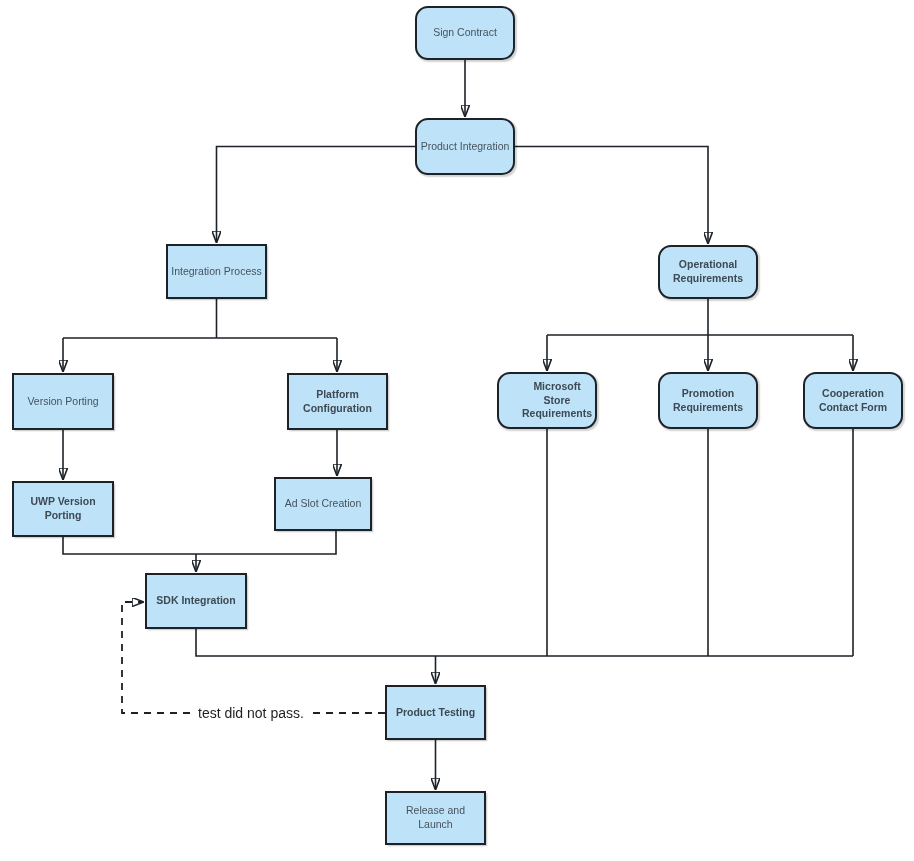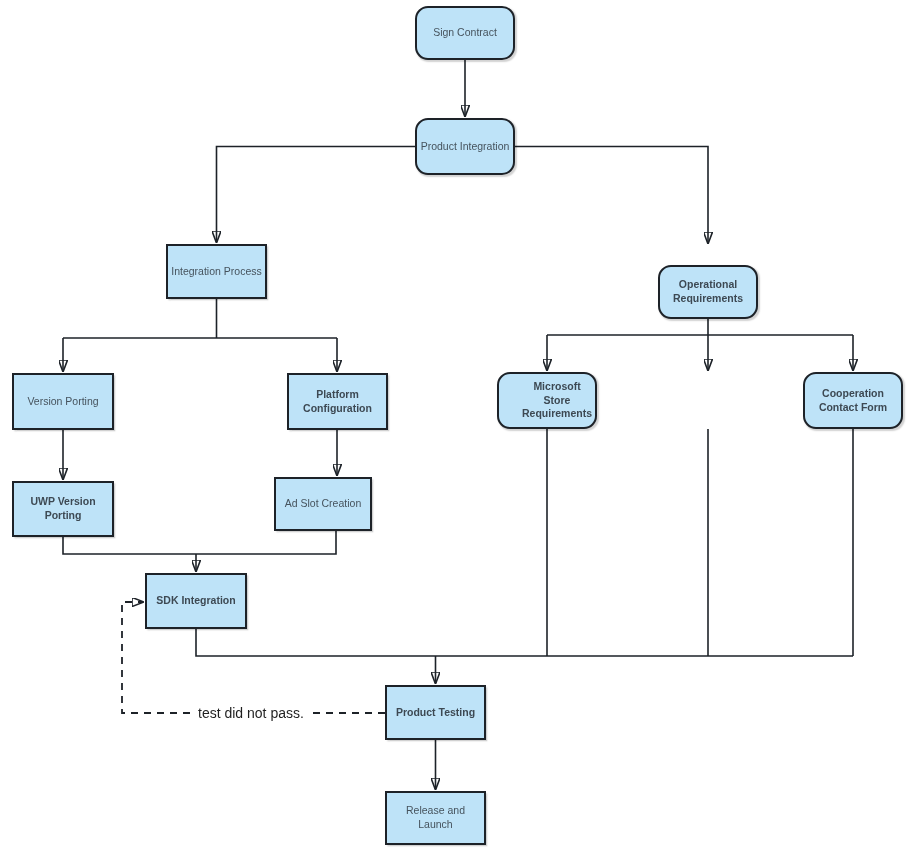--- a/index.html
+++ b/index.html
@@ -113,21 +113,21 @@
   </div>
 
   <div class="node rounded" style="left:415px; top:118px; width:100px; height:57px;">
     <span>Product Integration</span>
   </div>
 
   <div class="node" style="left:166px; top:244px; width:101px; height:55px;">
     <span>Integration Process</span>
   </div>
 
-  <div class="node rounded bold" style="left:658px; top:245px; width:100px; height:54px;margin-top:20px;">
+  <div class="node rounded bold" style="left:658px; top:245px; width:100px; height:54px;">
     <span>Operational Requirements</span>
   </div>
 
   <div class="node" style="left:12px; top:373px; width:102px; height:57px;">
     <span>Version Porting</span>
   </div>
 
   <div class="node bold" style="left:287px; top:373px; width:101px; height:57px;">
     <span>Platform Configuration</span>
   </div>
@@ -141,20 +141,23 @@
   </div>
 
   <div class="node bold" style="left:145px; top:573px; width:102px; height:56px;">
     <span>SDK Integration</span>
   </div>
 
   <div class="node rounded bold" style="left:497px; top:372px; width:100px; height:57px;padding-left:22px;">
     <span>Microsoft Store Requirements</span>
   </div>
 
+  <div class="node rounded bold" style="left:658px; top:372px; width:100px; height:57px;">
+    <span>Promotion Requirements</span>
+  </div>
 
   <div class="node rounded bold" style="left:803px; top:372px; width:100px; height:57px;">
     <span>Cooperation Contact Form</span>
   </div>
 
   <div class="node bold" style="left:385px; top:685px; width:101px; height:55px;text-align:center;">
     <span>Product Testing</span>
   </div>
 
   <div class="node" style="left:385px; top:791px; width:101px; height:54px;">

